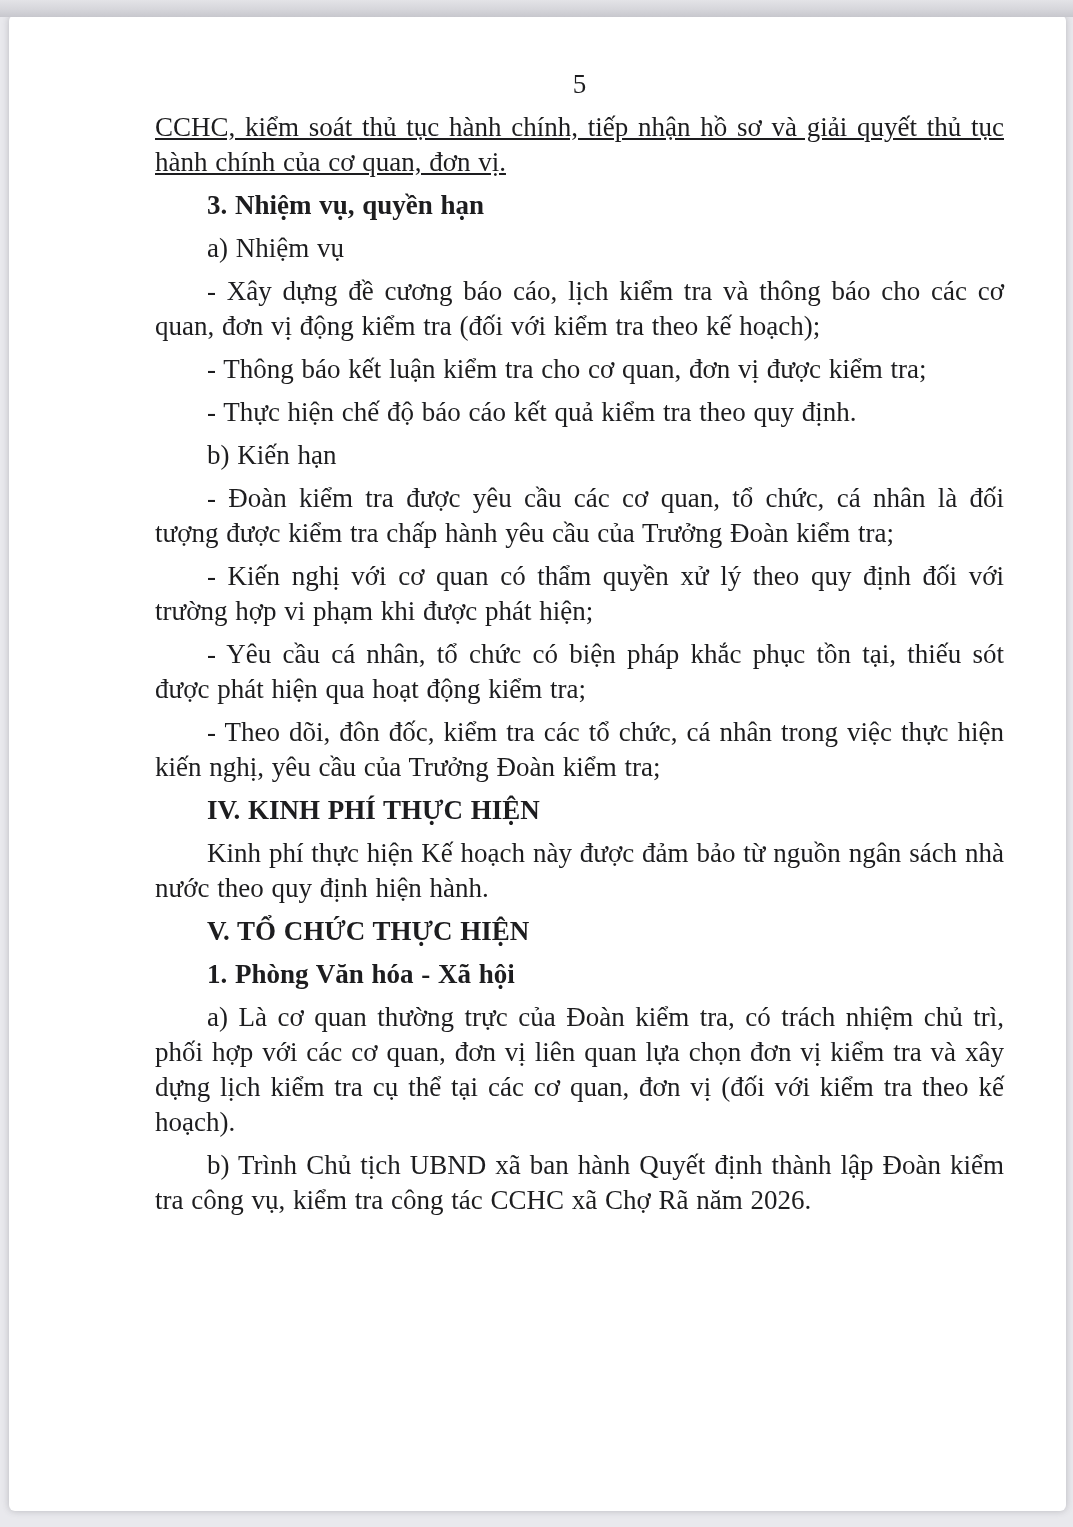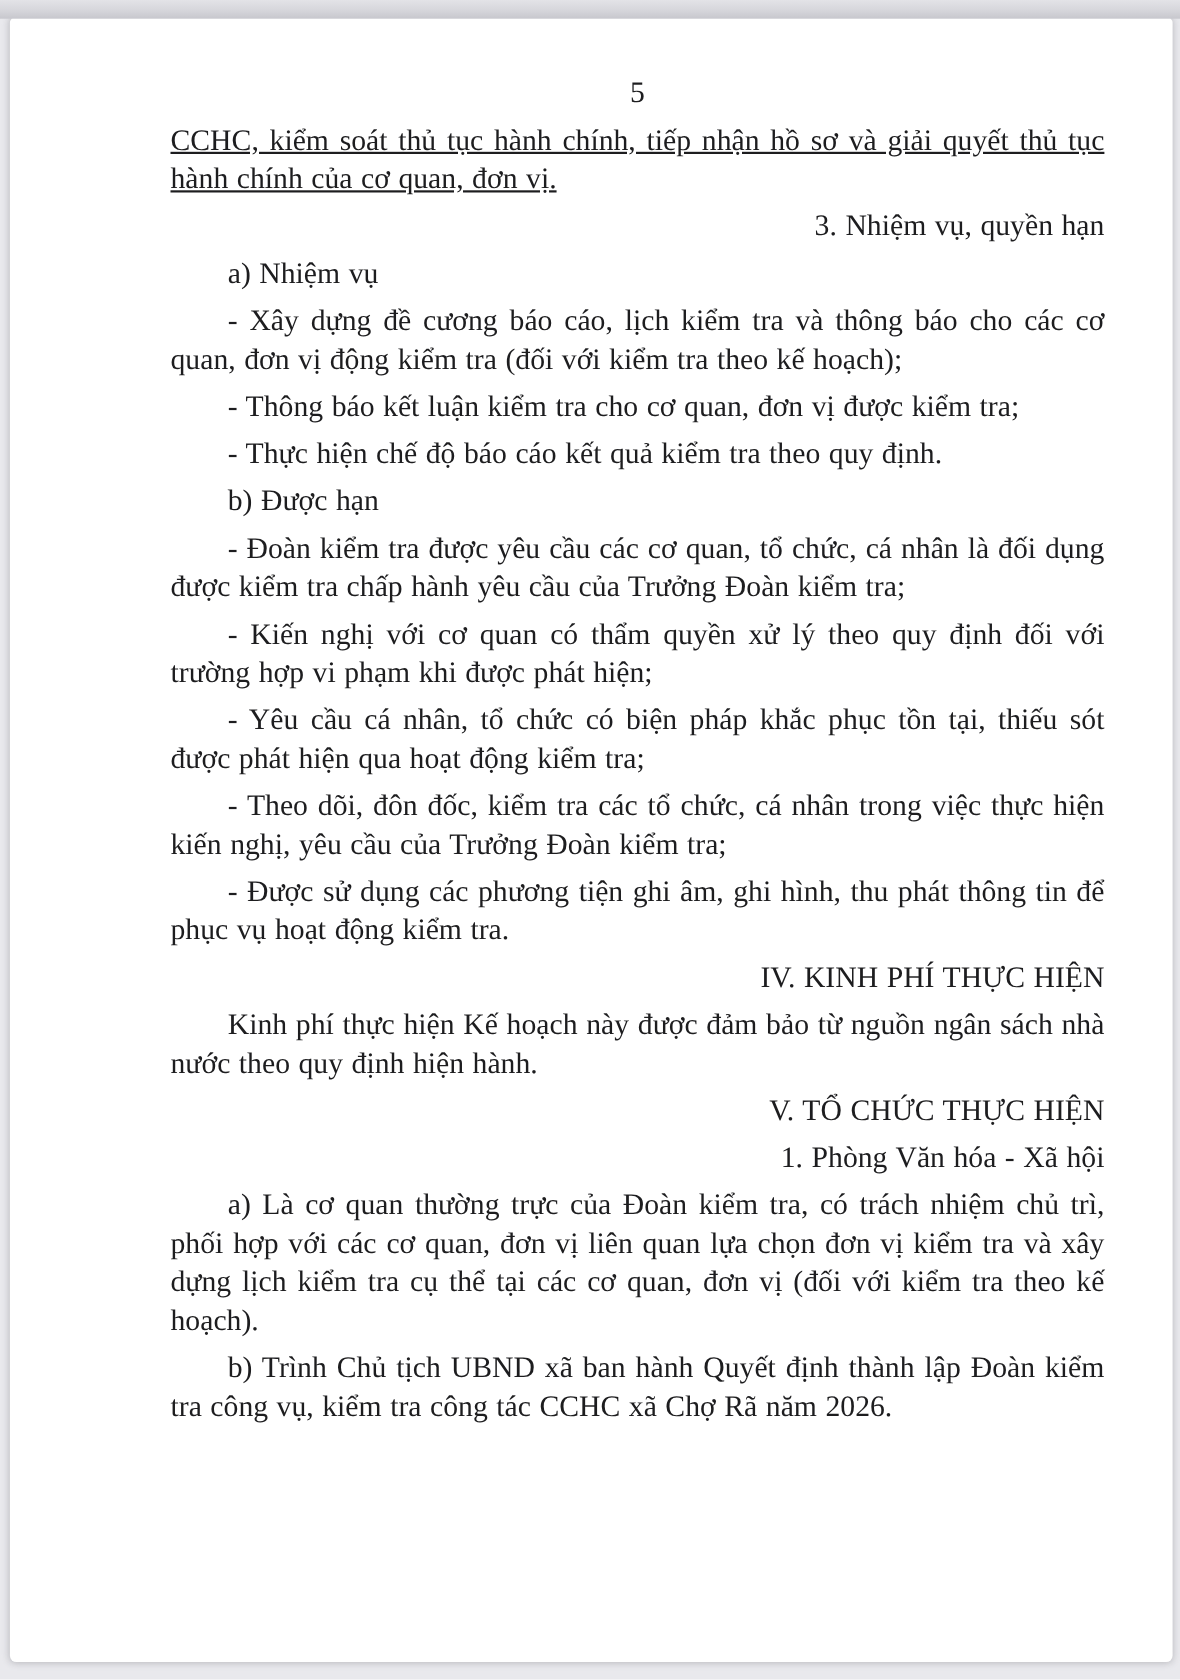--- a/index.html
+++ b/index.html
@@ -45,43 +45,42 @@
   }
   .para.center {
     text-align: center;
     text-indent: 0;
   }
   .para.noindent {
     text-indent: 0;
     text-decoration: underline;
   }
   .para.bold {
-    font-weight: normal;
-    text-align: right;
+    font-weight: bold;
+    text-align: left;
   }
 </style>
 </head>
 <body>
 
 <div class="backdrop">
   <div class="top-band"></div>
   <div class="page">
     <div class="para center">5</div>
     <p class="para noindent">CCHC, kiểm soát thủ tục hành chính, tiếp nhận hồ sơ và giải quyết thủ tục hành chính của cơ quan, đơn vị.</p>
     <p class="para bold">3. Nhiệm vụ, quyền hạn</p>
     <p class="para">a) Nhiệm vụ</p>
     <p class="para">- Xây dựng đề cương báo cáo, lịch kiểm tra và thông báo cho các cơ quan, đơn vị động kiểm tra (đối với kiểm tra theo kế hoạch);</p>
     <p class="para">- Thông báo kết luận kiểm tra cho cơ quan, đơn vị được kiểm tra;</p>
     <p class="para">- Thực hiện chế độ báo cáo kết quả kiểm tra theo quy định.</p>
-    <p class="para">b) Được hạn</p>
-    <p class="para">- Đoàn kiểm tra được yêu cầu các cơ quan, tổ chức, cá nhân là đối dụng được kiểm tra chấp hành yêu cầu của Trưởng Đoàn kiểm tra;</p>
+    <p class="para">b) Kiến hạn</p>
+    <p class="para">- Đoàn kiểm tra được yêu cầu các cơ quan, tổ chức, cá nhân là đối tượng được kiểm tra chấp hành yêu cầu của Trưởng Đoàn kiểm tra;</p>
     <p class="para">- Kiến nghị với cơ quan có thẩm quyền xử lý theo quy định đối với trường hợp vi phạm khi được phát hiện;</p>
     <p class="para">- Yêu cầu cá nhân, tổ chức có biện pháp khắc phục tồn tại, thiếu sót được phát hiện qua hoạt động kiểm tra;</p>
     <p class="para">- Theo dõi, đôn đốc, kiểm tra các tổ chức, cá nhân trong việc thực hiện kiến nghị, yêu cầu của Trưởng Đoàn kiểm tra;</p>
-    <p class="para">- Được sử dụng các phương tiện ghi âm, ghi hình, thu phát thông tin để phục vụ hoạt động kiểm tra.</p>
     <p class="para bold">IV. KINH PHÍ THỰC HIỆN</p>
     <p class="para">Kinh phí thực hiện Kế hoạch này được đảm bảo từ nguồn ngân sách nhà nước theo quy định hiện hành.</p>
     <p class="para bold">V. TỔ CHỨC THỰC HIỆN</p>
     <p class="para bold">1. Phòng Văn hóa - Xã hội</p>
     <p class="para">a) Là cơ quan thường trực của Đoàn kiểm tra, có trách nhiệm chủ trì, phối hợp với các cơ quan, đơn vị liên quan lựa chọn đơn vị kiểm tra và xây dựng lịch kiểm tra cụ thể tại các cơ quan, đơn vị (đối với kiểm tra theo kế hoạch).</p>
     <p class="para">b) Trình Chủ tịch UBND xã ban hành Quyết định thành lập Đoàn kiểm tra công vụ, kiểm tra công tác CCHC xã Chợ Rã năm 2026.</p>
   </div>
 </div>
 
 </body></html>

